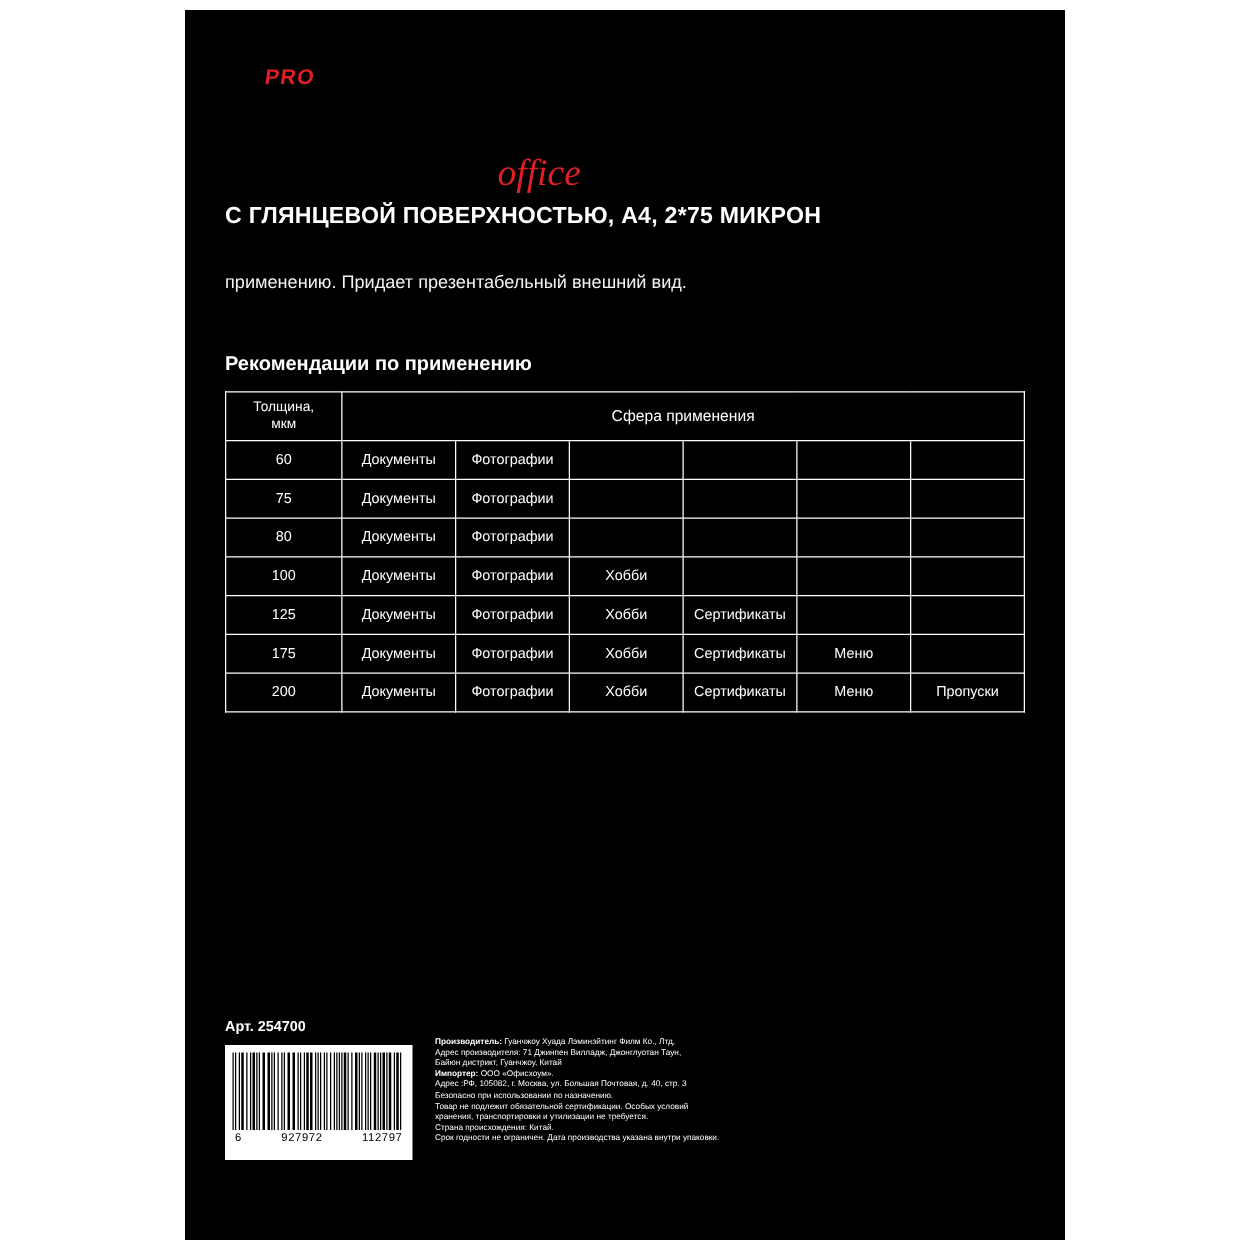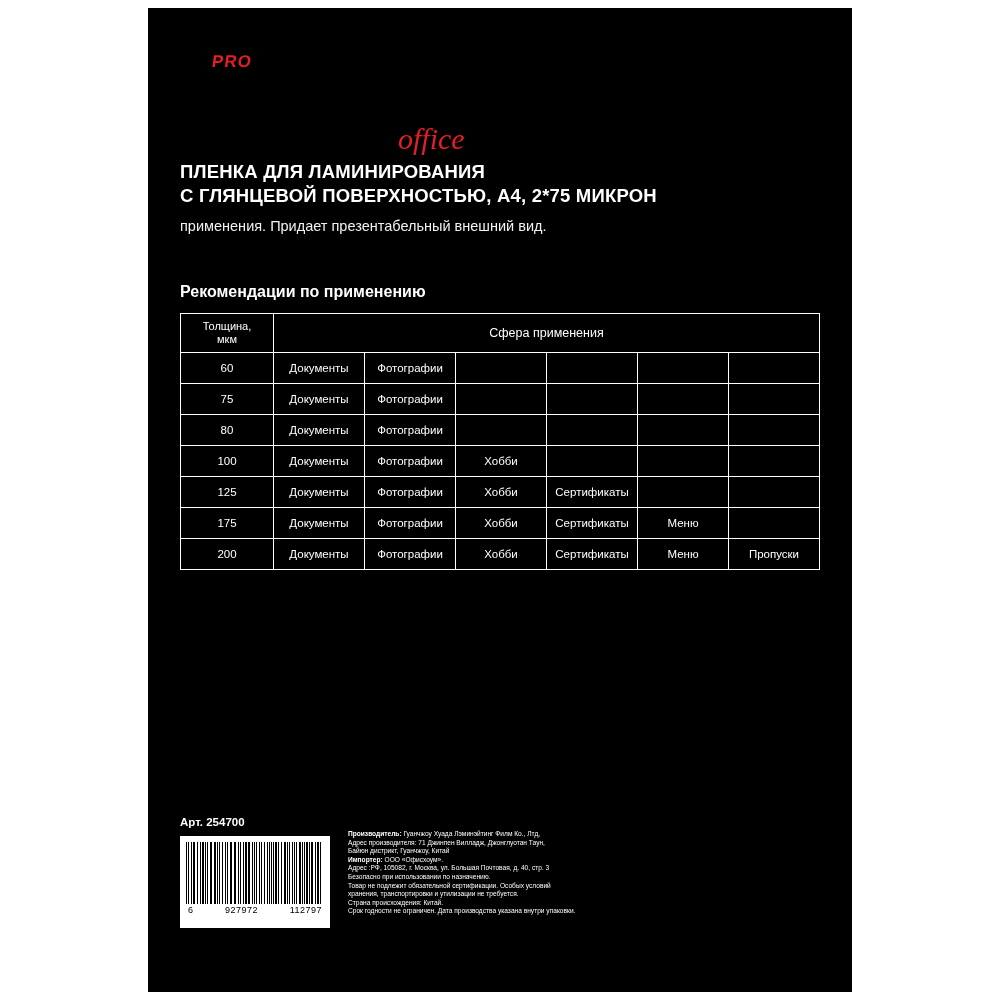--- a/index.html
+++ b/index.html
@@ -193,26 +193,25 @@
 
 <div class="page">
   <div class="card">
 
     <div class="logo">
       <div class="logo-pro">PRO</div>
       <div class="logo-office">office</div>
     </div>
 
     <div class="title">
-      <div>ПЛЕНКА ДЛЯ ЛАМИНИРОВАНИЯ</div>
       <div>С ГЛЯНЦЕВОЙ ПОВЕРХНОСТЬЮ, А4, 2*75 МИКРОН</div>
     </div>
 
     <div class="subtitle">
-      <div>применения. Придает презентабельный внешний вид.</div>
+      <div>применению. Придает презентабельный внешний вид.</div>
     </div>
 
     <div class="rec-heading">Рекомендации по применению</div>
 
     <div class="table-wrap">
       <table class="apps">
         <thead>
           <tr>
             <th class="thick col-thick">
               <span>Толщина,</span><br>

